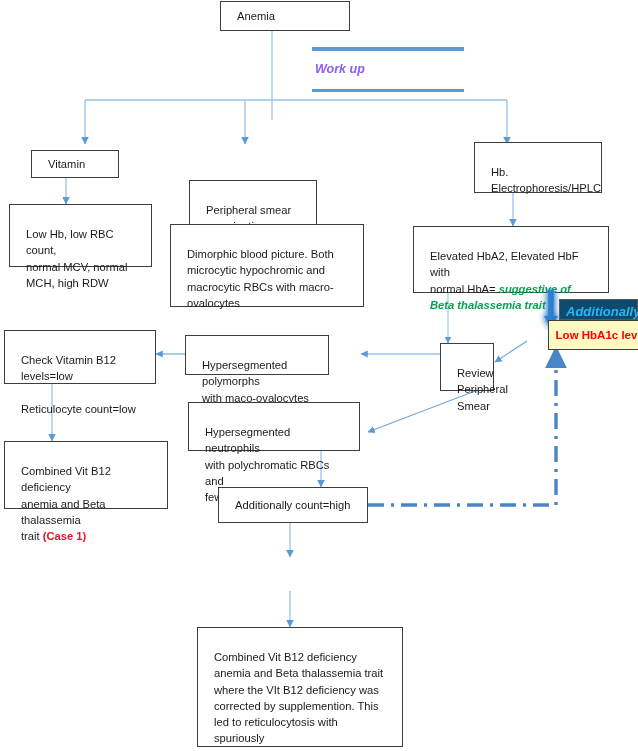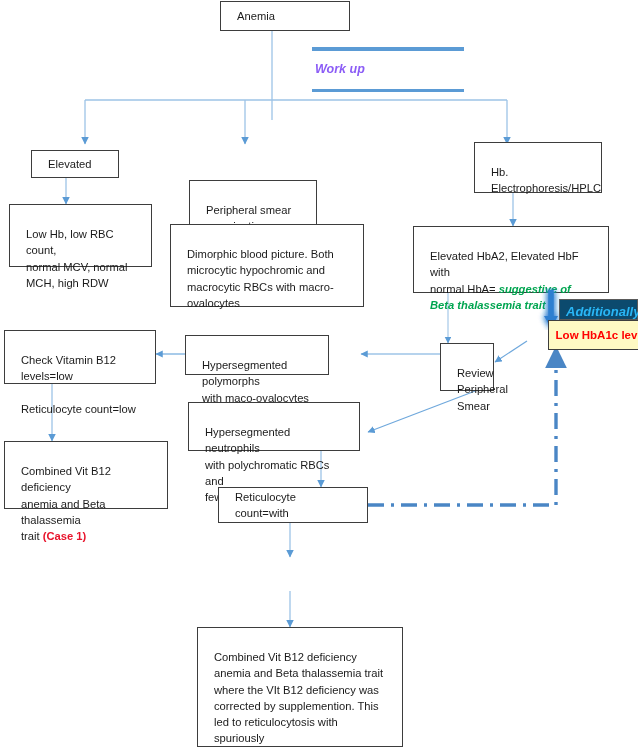--- a/index.html
+++ b/index.html
@@ -164,21 +164,21 @@
 
   <div class="workup-rule" style="left:312px; top:47px; width:152px; height:4px;"></div>
   <div class="workup-label" style="left:315px; top:62px;">Work up</div>
   <div class="workup-rule" style="left:312px; top:89px; width:152px; height:3px;"></div>
 
   <div class="box center" style="left:220px; top:1px; width:130px; height:30px;">
     <span>Anemia</span>
   </div>
 
   <div class="box center" style="left:31px; top:150px; width:88px; height:28px;">
-    <span>Elevated</span>
+    <span>Vitamin</span>
   </div>
 
   <div class="box" style="left:189px; top:152px; width:128px; height:64px;margin-top:28px;">
     <span>Peripheral smear
 examination</span>
   </div>
 
   <div class="box" style="left:474px; top:142px; width:128px; height:51px;">
     <span>Hb.
 Electrophoresis/HPLC</span>
@@ -234,21 +234,21 @@
 trait </span><span class="red-text">(Case 1)</span>
   </div>
 
   <div class="box" style="left:188px; top:402px; width:172px; height:49px;">
     <span>Hypersegmented neutrophils
 with polychromatic RBCs and
 few nucleated RBCs</span>
   </div>
 
   <div class="box center" style="left:218px; top:487px; width:150px; height:36px;">
-    <span>Reticulocyte count=with</span>
+    <span>Additionally count=high</span>
   </div>
 
 
   <div class="box" style="left:197px; top:627px; width:206px; height:120px;">
     <span>Combined Vit B12 deficiency
 anemia and Beta thalassemia trait
 where the VIt B12 deficiency was
 corrected by supplemention. This
 led to reticulocytosis with spuriously
 low HbA1c. </span><span class="red-text">(Case 2)</span>

